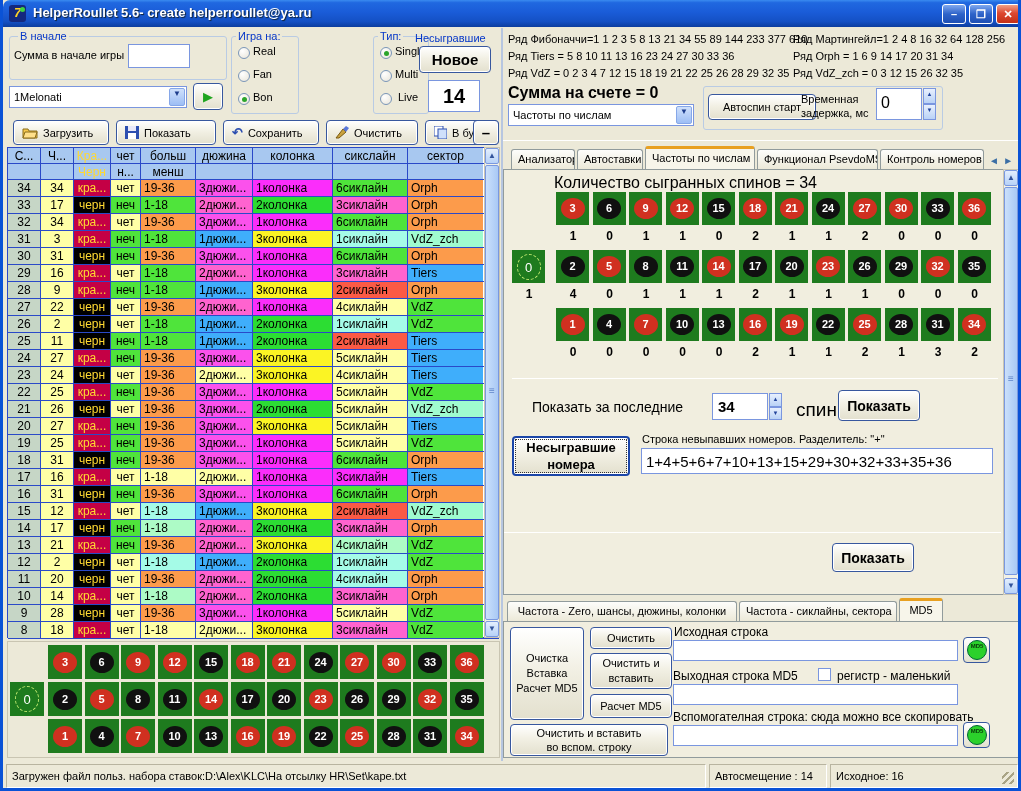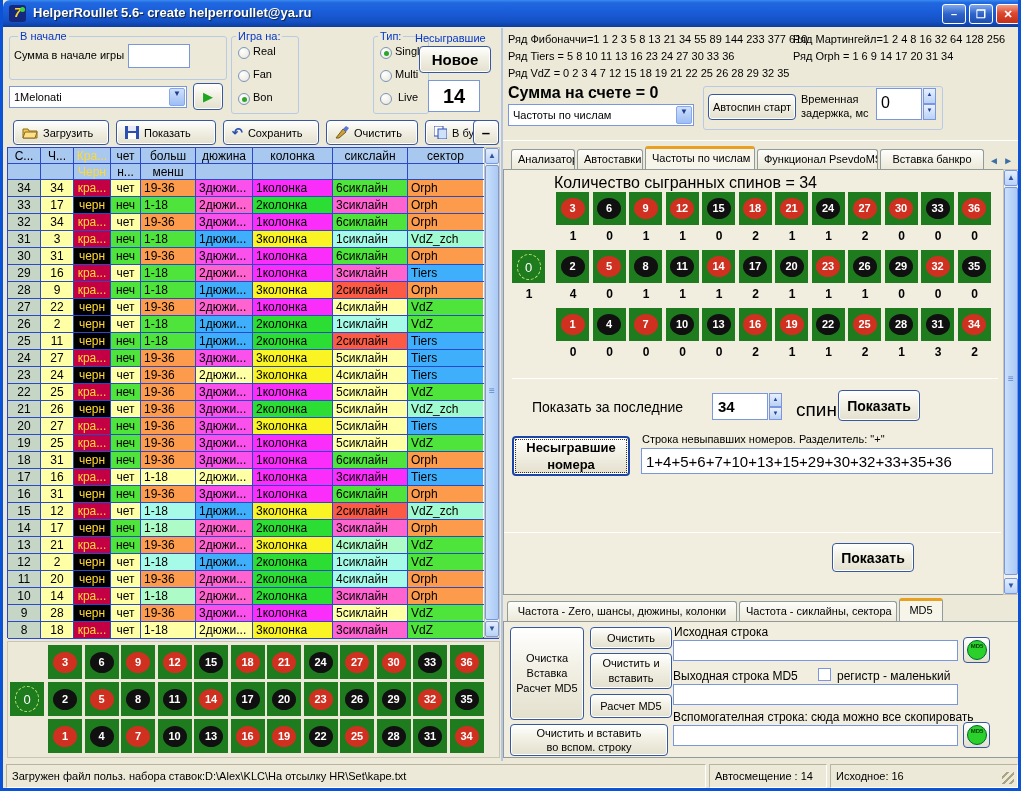--- a/index.html
+++ b/index.html
@@ -603,29 +603,30 @@
   <div class="abs" style="left:498px;top:28px;width:2px;height:733px;background:#B7C6E0;"></div>
 
   <div class="abs" style="left:505px;top:31px;width:280px;font-size:11px;line-height:17px;white-space:nowrap;">
     <div>Ряд Фибоначчи=1 1 2 3 5 8 13 21 34 55 89 144 233 377 610</div>
     <div>Ряд Tiers = 5 8 10 11 13 16 23 24 27 30 33 36</div>
     <div>Ряд VdZ = 0 2 3 4 7 12 15 18 19 21 22 25 26 28 29 32 35</div>
   </div>
   <div class="abs" style="left:790px;top:31px;width:228px;font-size:11px;line-height:17px;white-space:nowrap;overflow:hidden;">
     <div>Ряд Мартингейл=1 2 4 8 16 32 64 128 256</div>
     <div>Ряд Orph = 1 6 9 14 17 20 31 34</div>
+    <div>Ряд VdZ_zch = 0 3 12 15 26 32 35</div>
   </div>
 
   <div class="abs" style="left:505px;top:84px;font-size:16px;font-weight:bold;">Сумма на счете = 0</div>
   <div class="combo abs" style="left:505px;top:104px;width:186px;height:22px;">
     <span class="abs" style="left:4px;top:4px;">Частоты по числам</span>
     <span class="arr">▼</span>
   </div>
   <div class="grp abs" style="left:700px;top:86px;width:240px;height:44px;"></div>
-  <button class="xpbtn abs" style="left:705px;top:94px;width:88px;height:26px;">Автоспин старт</button>
+  <button class="xpbtn abs" style="left:705px;top:94px;width:108px;height:26px;">Автоспин старт</button>
   <div class="abs" style="left:798px;top:92px;font-size:11px;line-height:14px;">
     <div>Временная</div>
       <div>задержка, мс</div>
   </div>
   <div class="field abs" style="left:873px;top:88px;width:46px;height:32px;font-size:16px;padding:5px 0 0 4px;">0</div>
   <div class="abs spinbtns" style="left:920px;top:88px;height:32px;">
       <div>▲</div>
       <div>▼</div>
     </div>
 
@@ -852,17 +853,17 @@
 
   <div class="stat" style="left:3px;width:700px;">Загружен файл польз. набора ставок:D:\Alex\KLC\На отсылку HR\Set\kape.txt</div>
   <div class="stat" style="left:706px;width:118px;">Автосмещение : 14</div>
   <div class="stat" style="left:827px;width:188px;">Исходное: 16</div>
   <div class="abs" style="right:4px;bottom:4px;width:12px;height:12px;background:
     repeating-linear-gradient(135deg,transparent 0 3px,#A9A485 3px 5px);"></div>
 <div class="tab" style="left: 508px; top: 149px; width: 64px;">Анализатор</div>
     <div class="tab" style="left: 574px; top: 149px; width: 66px;">Автоставки</div>
     <div class="tab active" style="left: 642px; top: 146px; width: 110px;">Частоты по числам</div>
     <div class="tab" style="left: 754px; top: 149px; width: 121px;">Функционал PsevdoMS</div>
-    <div class="tab" style="left: 877px; top: 149px; width: 104px;">Вставка банкро</div>
+    <div class="tab" style="left: 877px; top: 149px; width: 104px;">Контроль номеров</div>
     <div class="tab" style="left: 504px; top: 601px; width: 230px;">Частота - Zero, шансы, дюжины, колонки</div>
     <div class="tab" style="left: 736px; top: 601px; width: 158px;">Частота - сиклайны, сектора</div>
     <div class="tab active" style="left: 896px; top: 598px; width: 44px;">MD5</div>
   </div>
 
 </body></html>

